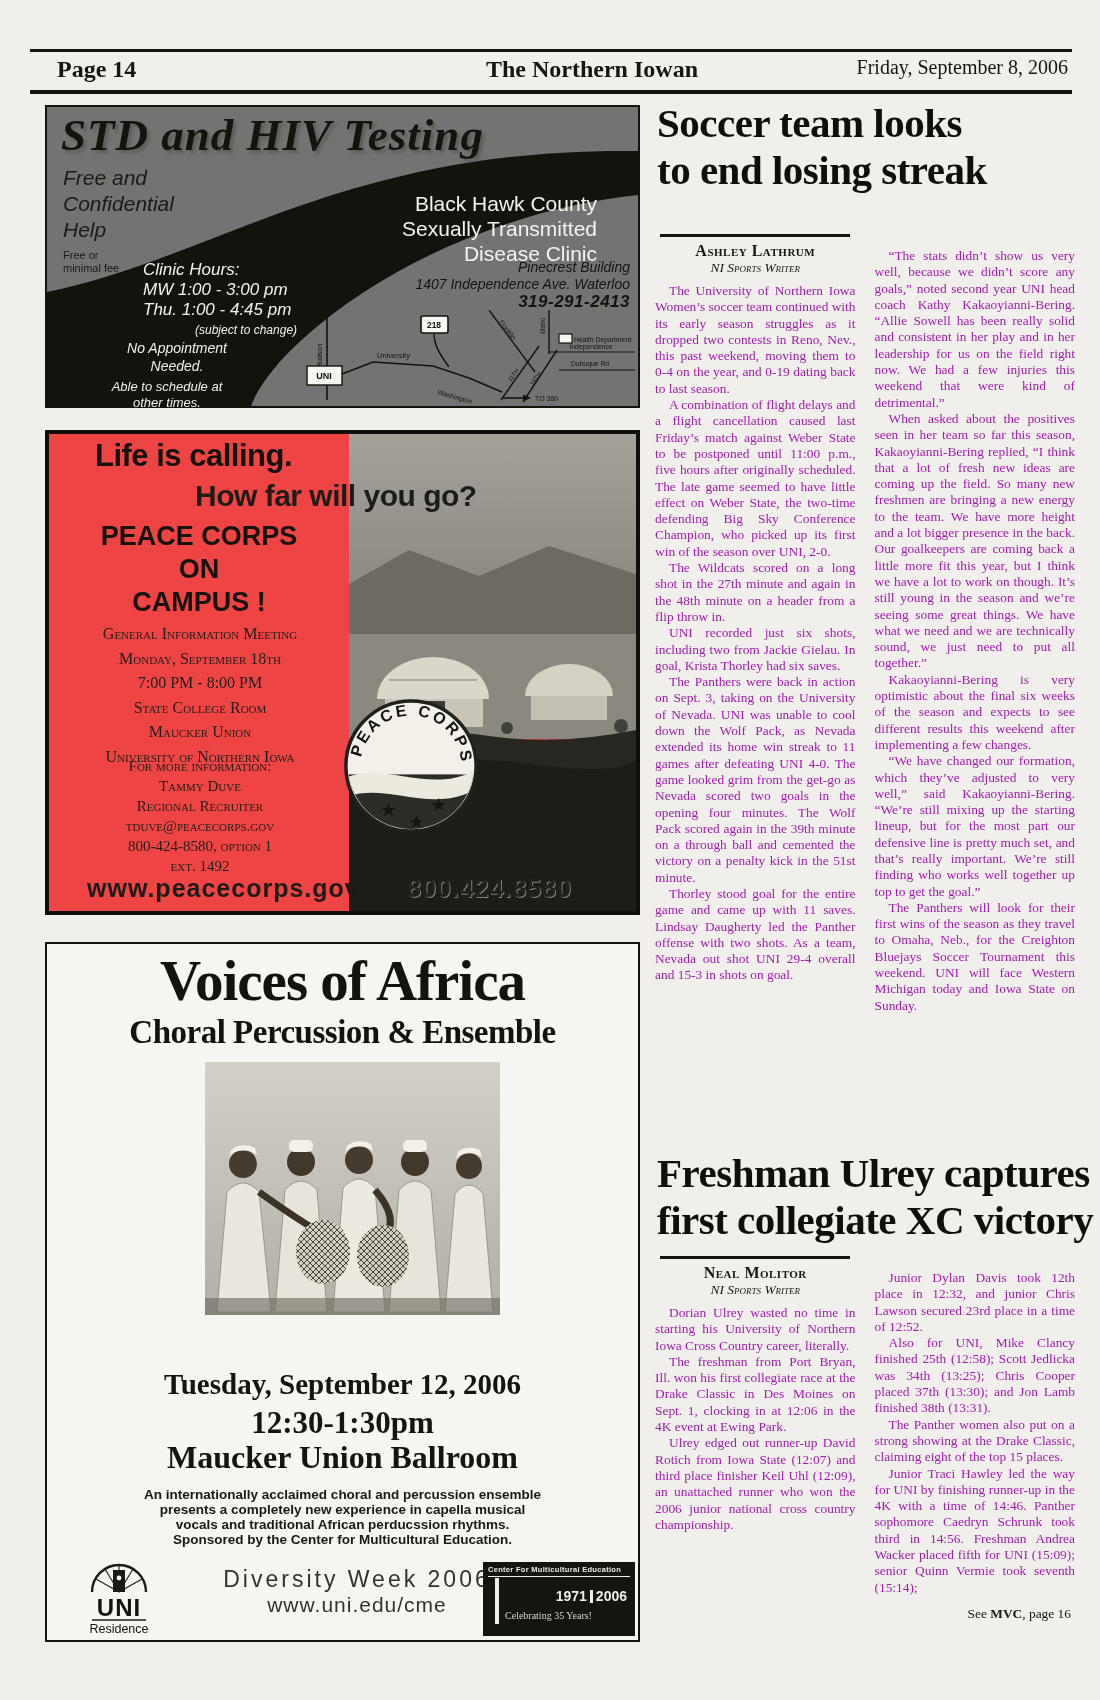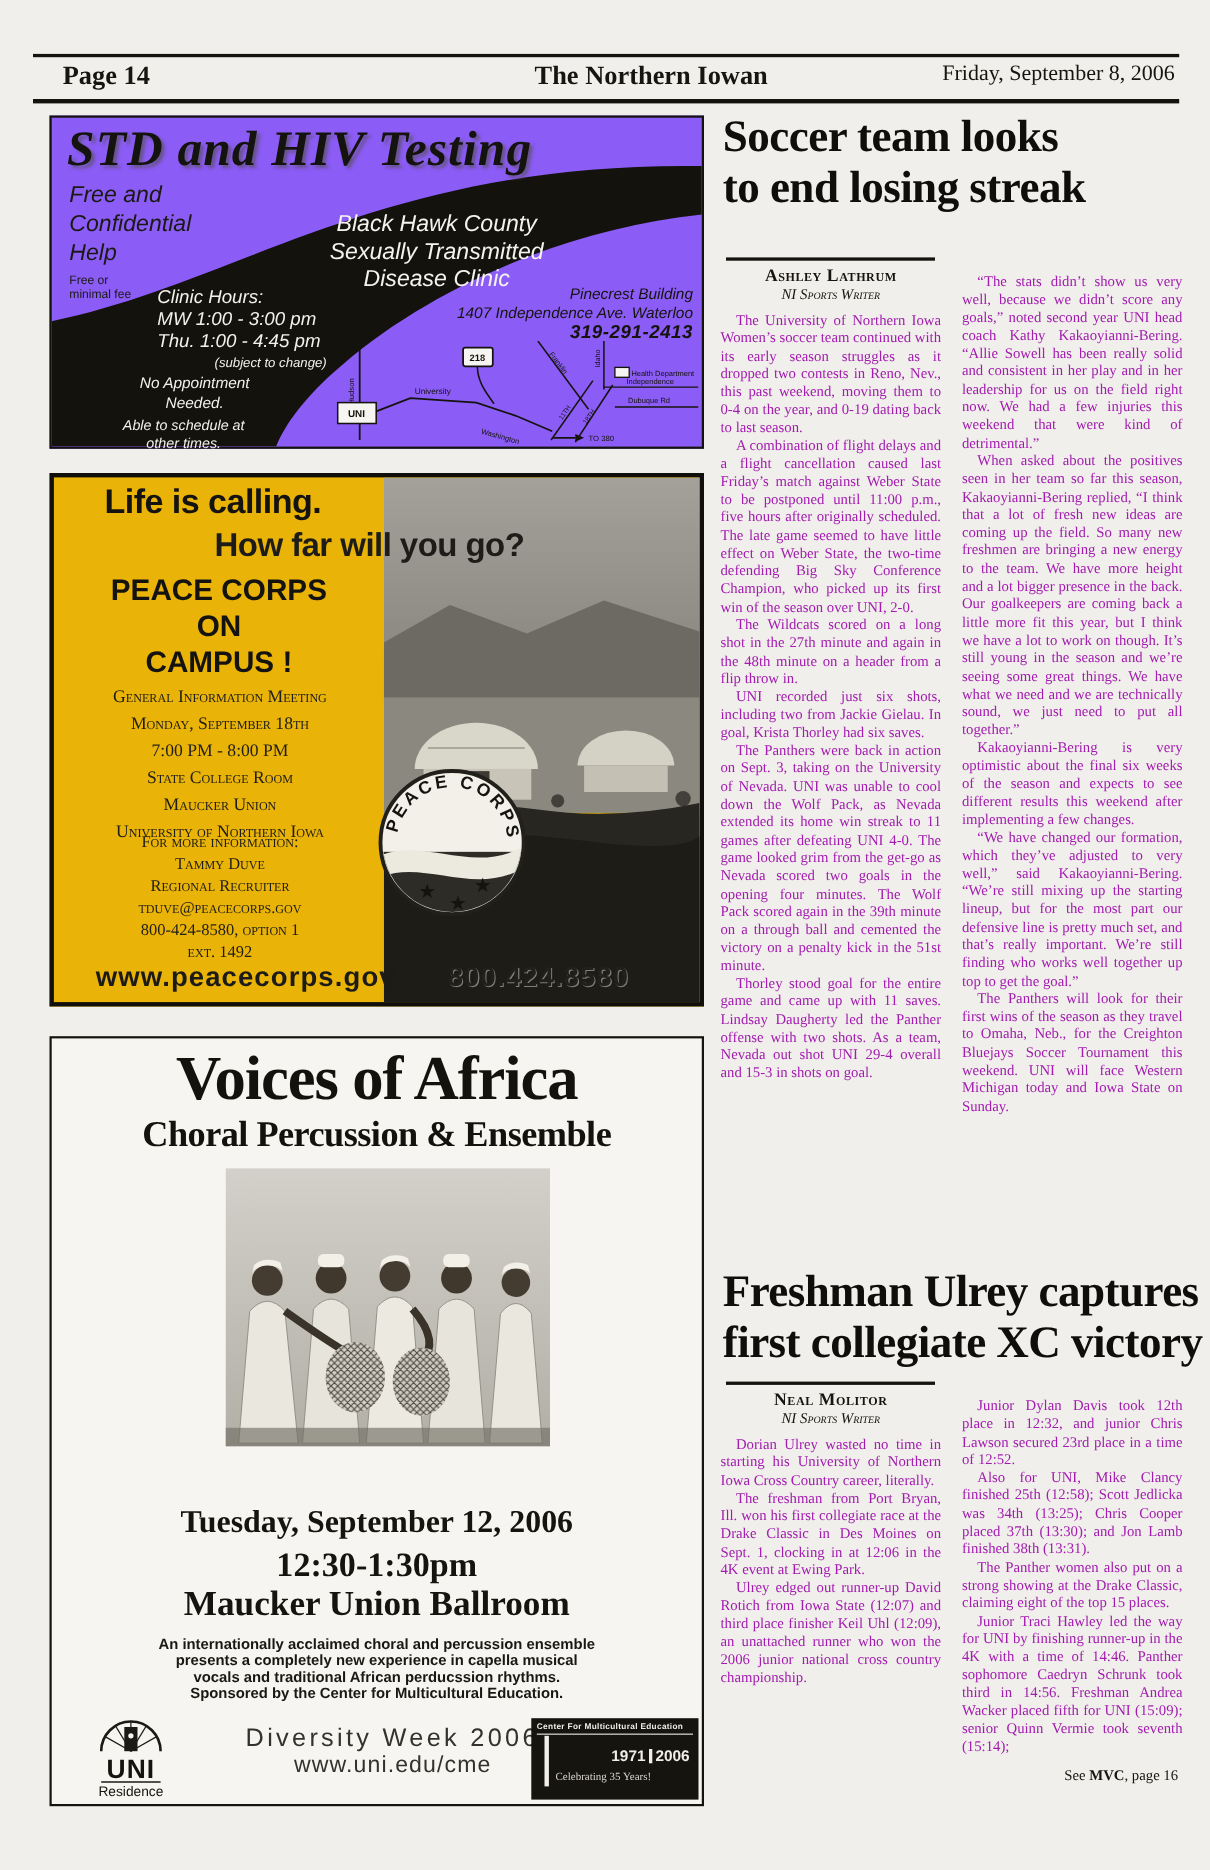--- a/index.html
+++ b/index.html
@@ -5,51 +5,51 @@
   html,body{margin:0;padding:0;background:#c9c7c2;}
   .page{position:relative;width:1100px;height:1700px;background:#f1efeb;
         font-family:"Liberation Serif",serif;color:#17150f;overflow:hidden;}
 
   
   .rule{position:absolute;left:30px;right:28px;background:#15130e;}
   .masthead-text{position:absolute;top:56px;font-size:24px;font-weight:bold;}
   .mast-date{font-weight:normal;font-size:20px;}
 
   
-  .ad{position:absolute;left:45px;width:595px;background:#8b5cf6;box-sizing:border-box;}
+  .ad{position:absolute;left:45px;width:595px;background:#737373;box-sizing:border-box;}
 
   
   .std{top:105px;height:303px;border:2px solid #15130e;}
   .std svg.swoosh{position:absolute;left:0;top:0;width:100%;height:100%;}
   .std-title{position:absolute;left:14px;top:2px;font-size:45px;font-weight:bold;font-style:italic;
              letter-spacing:1px;color:#15130e;text-shadow:3px 3px 3px rgba(80,78,72,.6);white-space:nowrap;}
   .std-tagline{position:absolute;left:16px;top:58px;font-family:"Liberation Sans",sans-serif;
                font-style:italic;font-size:21px;line-height:26px;color:#1b1914;}
   .std-fee{position:absolute;left:16px;top:142px;font-family:"Liberation Sans",sans-serif;
            font-size:11px;line-height:13px;color:#1b1914;}
-  .std-clinicname{position:absolute;left:150px;top:84px;width:400px;text-align:center;
-                  font-family:"Liberation Sans",sans-serif;font-style:italic;font-size:21px;
+  .std-clinicname{position:absolute;left:150px;top:84px;width:400px;text-align:right;
+                  font-family:"Liberation Sans",sans-serif;font-size:21px;
                   line-height:25px;color:#f5f3ee;}
   .std-hours{position:absolute;left:96px;top:153px;font-family:"Liberation Sans",sans-serif;
              font-style:italic;font-size:17px;line-height:20px;color:#f3f1ec;}
   .std-hours .sub{font-size:12px;margin-left:52px;}
   .std-noappt{position:absolute;left:40px;top:232px;width:180px;text-align:center;
               font-family:"Liberation Sans",sans-serif;font-style:italic;font-size:14px;
               line-height:18px;color:#f3f1ec;}
   .std-sched{position:absolute;left:30px;top:272px;width:180px;text-align:center;
              font-family:"Liberation Sans",sans-serif;font-style:italic;font-size:13px;
              line-height:16px;color:#f3f1ec;}
   .std-where{position:absolute;right:8px;top:152px;text-align:right;
              font-family:"Liberation Sans",sans-serif;font-style:italic;font-size:14px;
              line-height:17px;color:#15130e;}
   .std-phone{font-weight:bold;font-size:17px;letter-spacing:.5px;}
   .std-map{position:absolute;left:250px;top:203px;width:338px;height:96px;}
 
   
-  .pc{top:430px;height:485px;border:4px solid #100f0b;background:#eab308;}
+  .pc{top:430px;height:485px;border:4px solid #100f0b;background:#ef4444;}
   .pc-photo{position:absolute;right:0;top:0;bottom:0;width:287px;}
   .pc-head1{position:absolute;left:46px;top:4px;font-family:"Liberation Sans",sans-serif;
             font-weight:bold;font-size:31px;letter-spacing:-.5px;color:#14130f;z-index:3;}
   .pc-head2{position:absolute;left:146px;top:45px;font-family:"Liberation Sans",sans-serif;
             font-weight:bold;font-size:30px;letter-spacing:-.5px;color:#1d1c18;z-index:3;white-space:nowrap;}
   .pc-org{position:absolute;left:0;top:86px;width:300px;text-align:center;
           font-family:"Liberation Sans",sans-serif;font-weight:bold;font-size:27px;
           line-height:33px;color:#14130f;}
   .pc-meeting{position:absolute;left:0;top:188px;width:302px;text-align:center;
               font-variant:small-caps;font-size:16px;line-height:24.5px;color:#201e18;}

